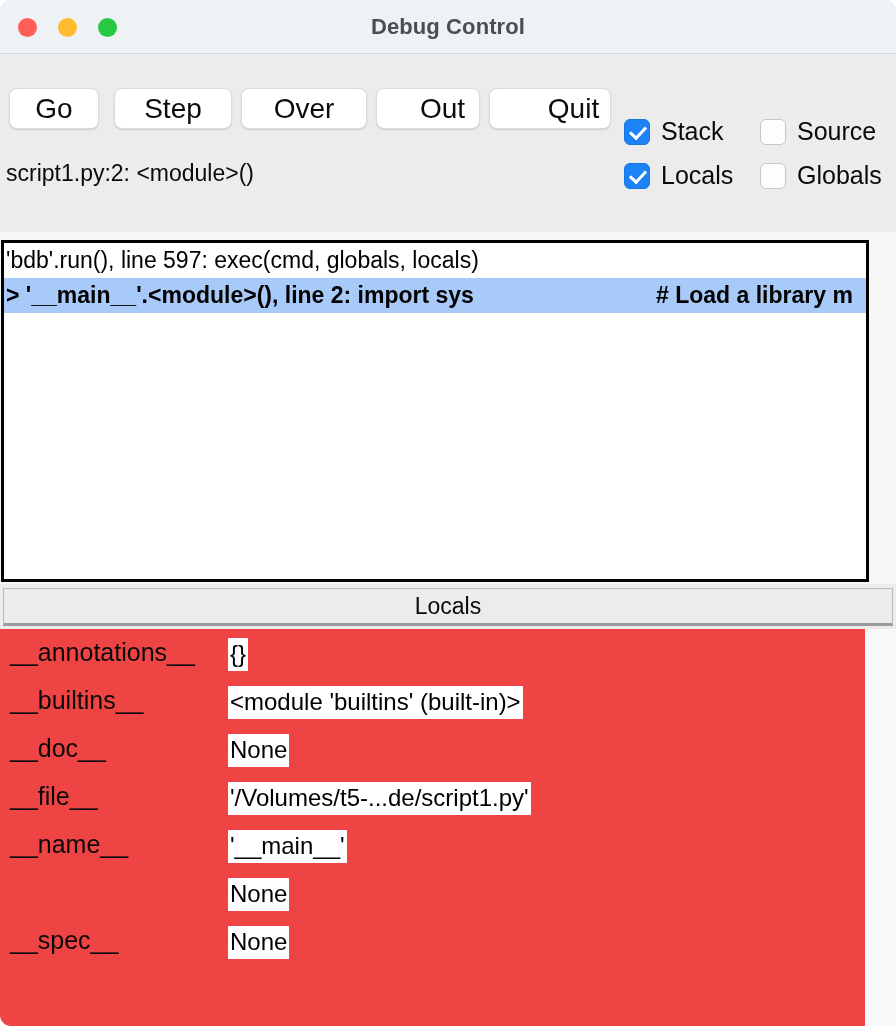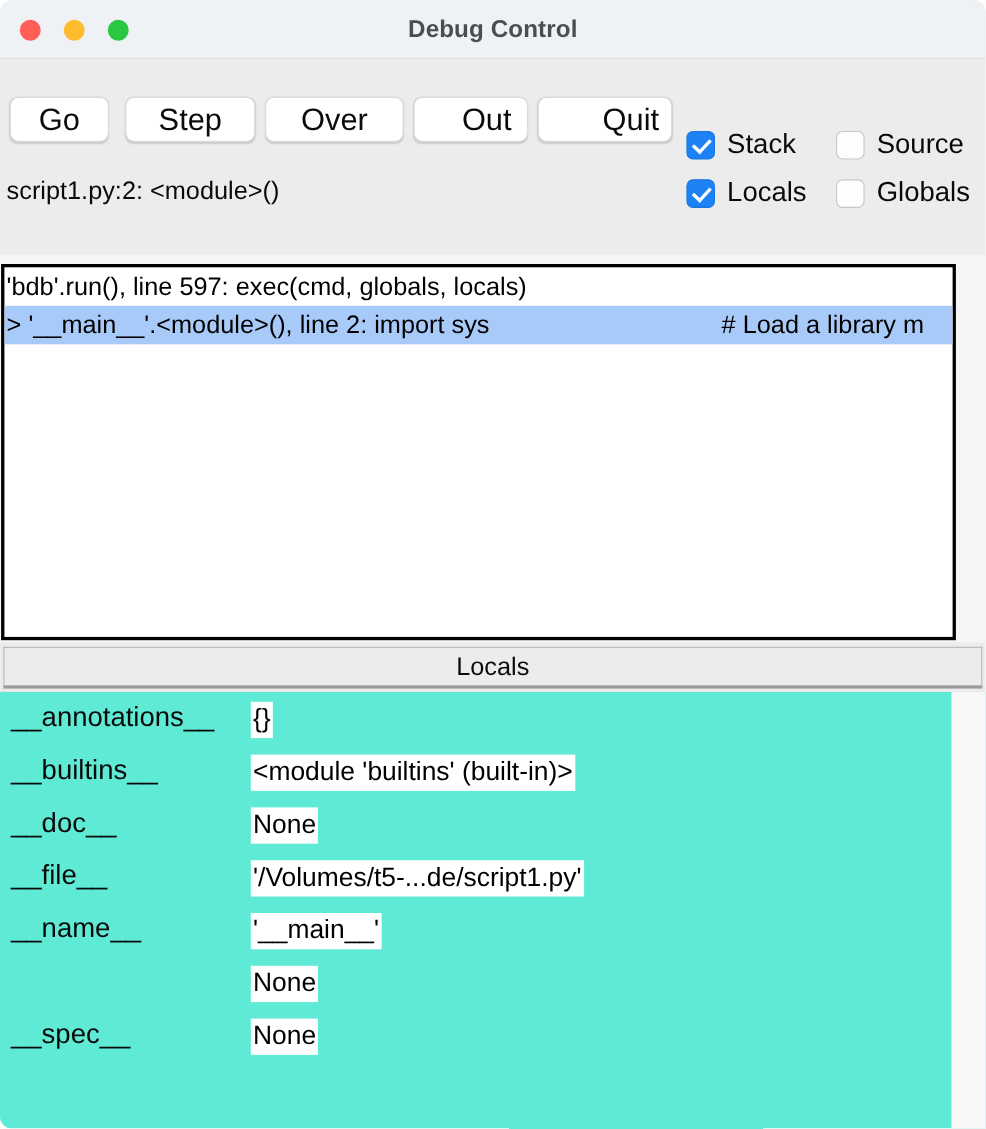--- a/index.html
+++ b/index.html
@@ -168,20 +168,21 @@
     line-height: 35px;
     font-size: 23px;
     color: #000000;
     white-space: nowrap;
     padding-left: 2px;
     position: relative;
     box-sizing: border-box;
   }
   .stack-row.selected {
     background: #a8caf8;
+    font-weight: bold;
   }
   .stack-row .comment {
     position: absolute;
     left: 652px;
     top: 0;
   }
 
   
   #locals-header {
     position: absolute;
@@ -199,21 +200,21 @@
     color: #0a0a0a;
   }
 
   
   #locals-body {
     position: absolute;
     left: 0;
     top: 629px;
     width: 896px;
     height: 397px;
-    background: #5eead4;
+    background: #ef4444;
     overflow: hidden;
   }
   #locals-scrollbg {
     position: absolute;
     right: 0;
     top: 0;
     width: 31px;
     height: 397px;
     background: #f8f8f8;
   }

